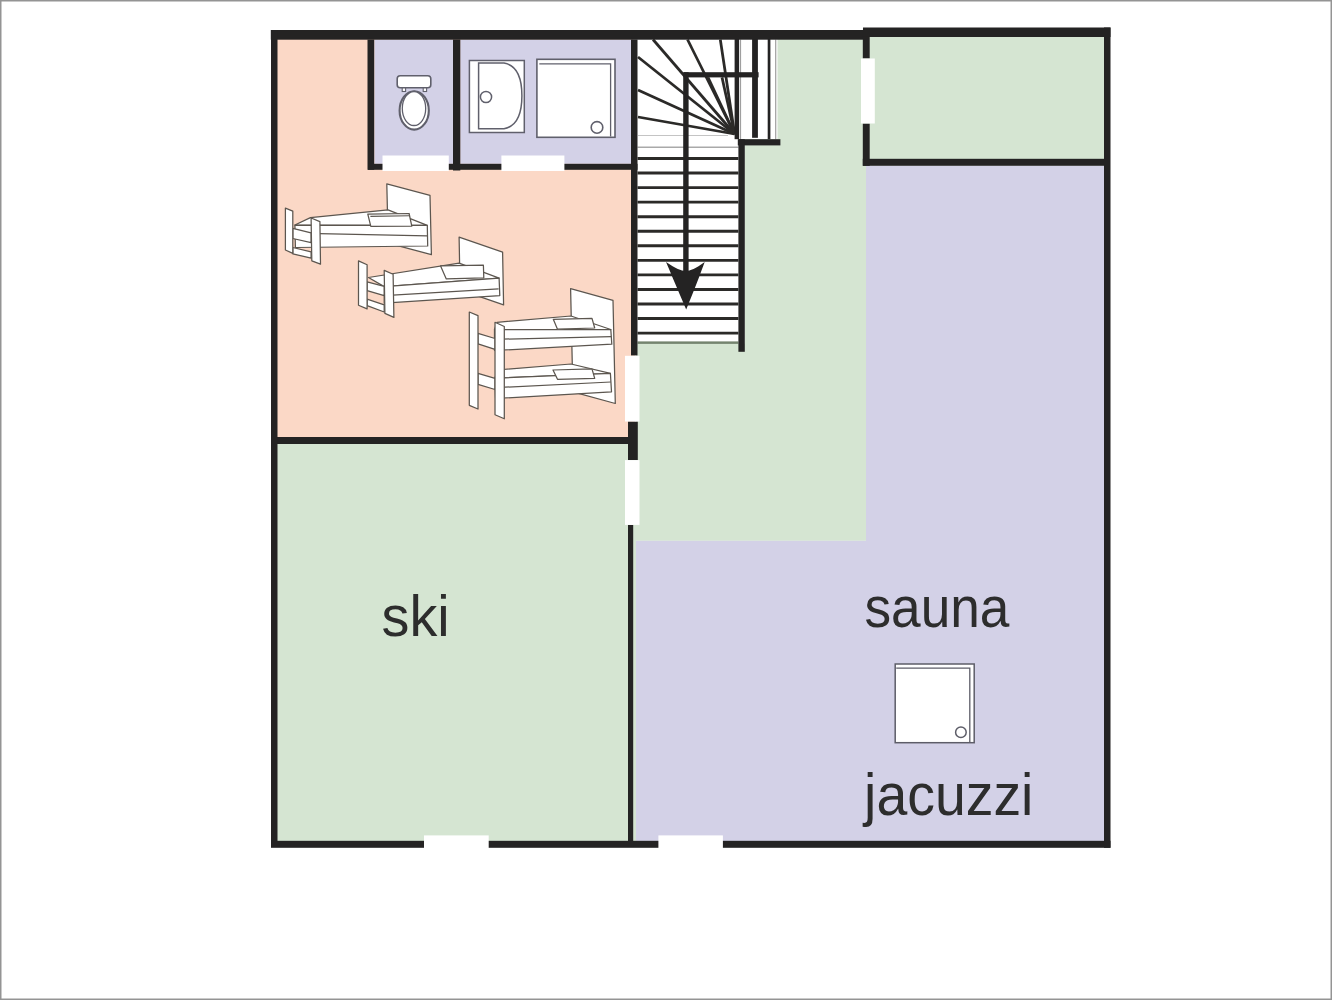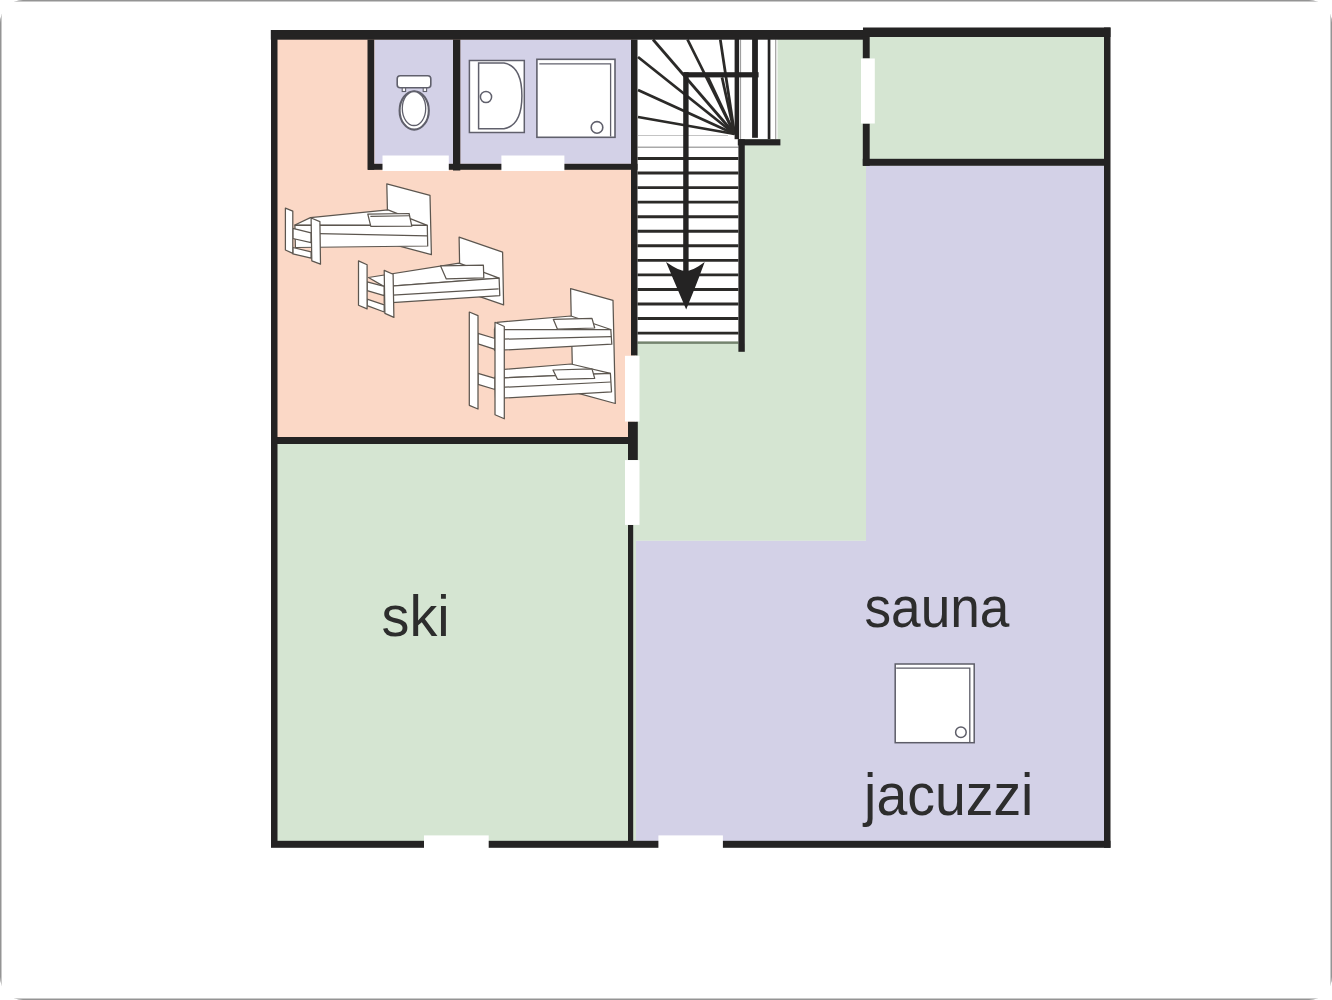--- a/index.html
+++ b/index.html
@@ -1,16 +1,16 @@
 <!DOCTYPE html>
 <html><head>
 <meta charset="utf-8">
 <style>
 html,body{margin:0;padding:0;background:#ffffff;}
-#canvas{position:relative;width:1332px;height:1000px;background:#ffffff;overflow:hidden;border-radius:23px;}
+#canvas{position:relative;width:1332px;height:1000px;background:#ffffff;overflow:hidden;}
 svg{position:absolute;left:0;top:0;}
 </style>
 </head>
 <body>
 <div id="canvas">
 <svg width="1332" height="1000" viewBox="0 0 1332 1000">
 
   <rect x="0.75" y="0.75" width="1330.5" height="998.5" fill="none" stroke="#949494" stroke-width="1.5"></rect>
 
   <rect x="274" y="36" width="361" height="406" fill="#fbd8c6"></rect>

